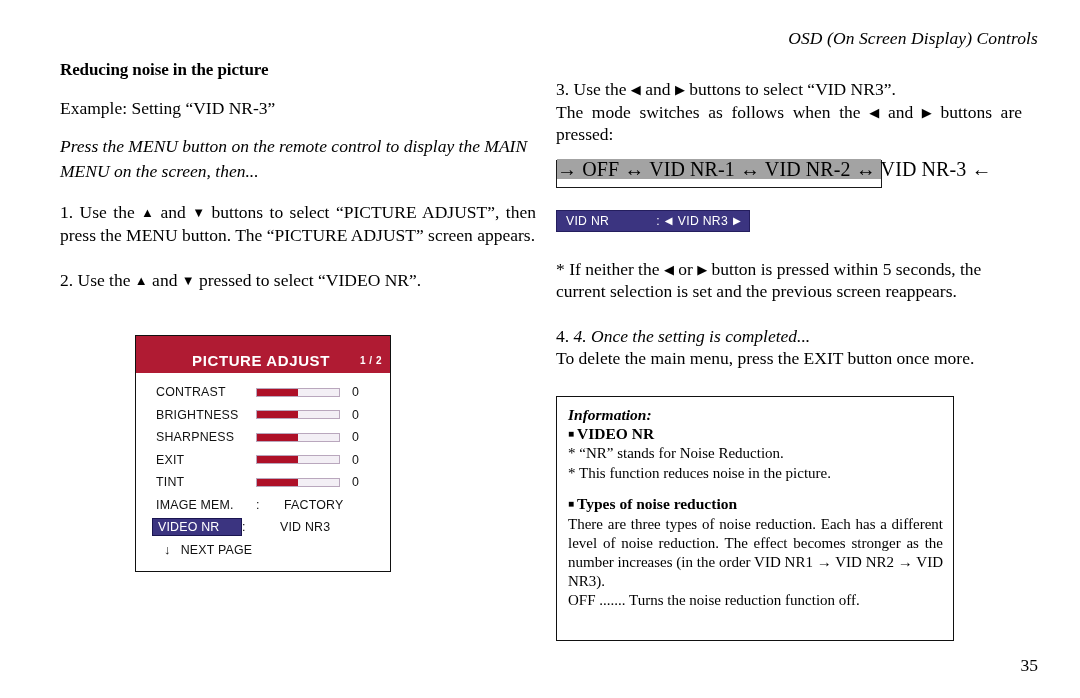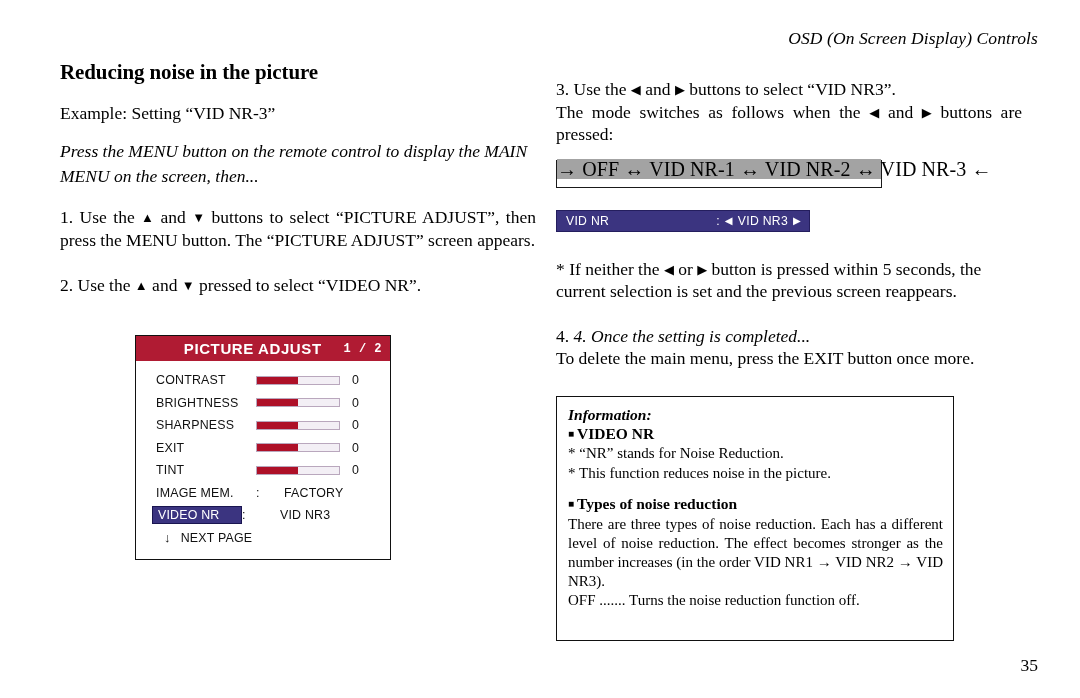--- a/index.html
+++ b/index.html
@@ -42,21 +42,21 @@
     width: 476px;
   }
   .col-right {
     position: absolute;
     left: 556px;
     top: 78px;
     width: 466px;
   }
 
   h2.section-title {
-    font-size: 21px;
+    font-size: 17px;
     font-weight: bold;
     margin: 0 0 1px 0;
     letter-spacing: -0.1px;
   }
 
   p.body {
     font-size: 17.5px;
     line-height: 1.29;
     margin: 0;
     text-align: justify;
@@ -98,36 +98,35 @@
     box-sizing: border-box;
     font-family: "Liberation Sans", sans-serif;
   }
   .osd-header {
     background: #b01b33;
     color: #ffffff;
     height: 25px;
     display: flex;
     align-items: center;
     position: relative;
-    padding: 0 8px 0 0;
+    padding: 12px 8px 0 0;
   }
   .osd-title {
     flex: 1;
     text-align: center;
     font-weight: bold;
     font-size: 15px;
     letter-spacing: 0.6px;
     padding-left: 26px;
   }
   .osd-page {
-    font-size: 12px;
+    font-size: 10px;
     font-weight: bold;
     letter-spacing: 0.5px;
     white-space: nowrap;
-    font-family: Liberation Mono, monospace;
   }
   .osd-body {
     padding: 8px 0 10px 0;
   }
   .osd-row {
     display: flex;
     align-items: center;
     height: 22.5px;
     padding-left: 20px;
     font-size: 12.4px;
@@ -212,21 +211,21 @@
     width: 10px;
     height: 1.4px;
     background: #1a1a1a;
   }
   .cycle-cap-left  { left: -1.4px; }
   .cycle-cap-right { right: -1.4px; }
 
   
   .vidnr-bar {
     margin-top: 22px;
-    width: 254px;
+    width: 194px;
     height: 22px;
     background: #3b3480;
     border: 1.2px solid #241e5e;
     box-sizing: border-box;
     display: flex;
     align-items: center;
     color: #ffffff;
     font-family: "Liberation Sans", sans-serif;
     font-size: 12.2px;
     letter-spacing: 0.3px;

